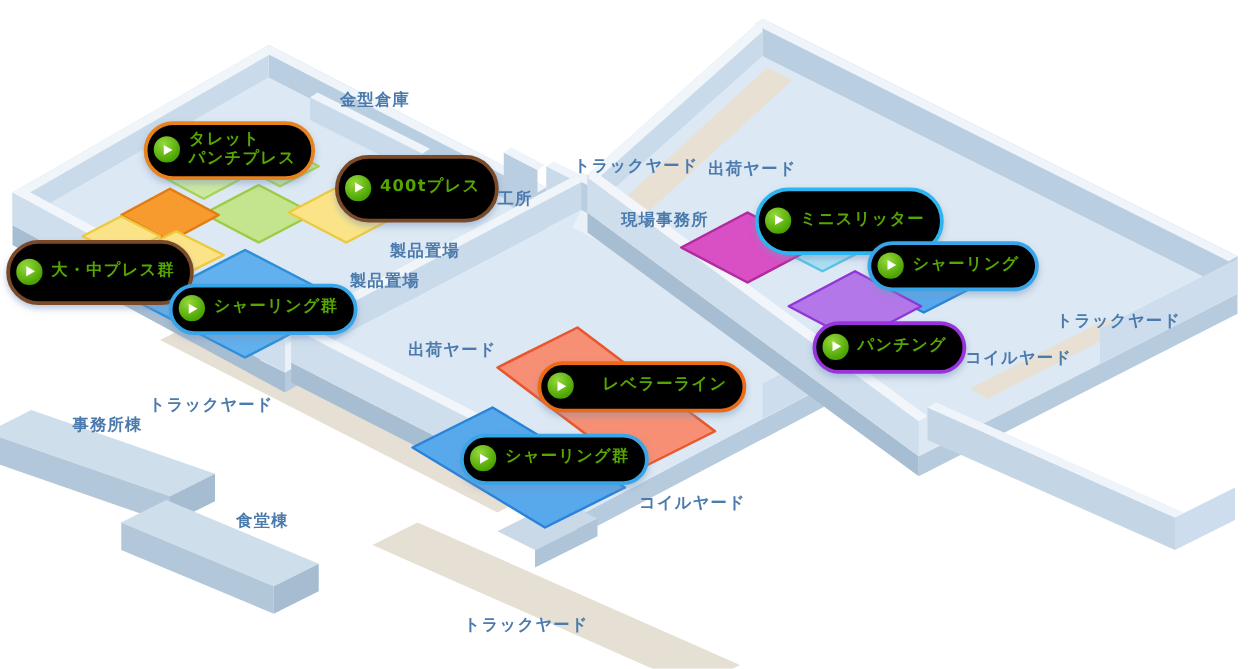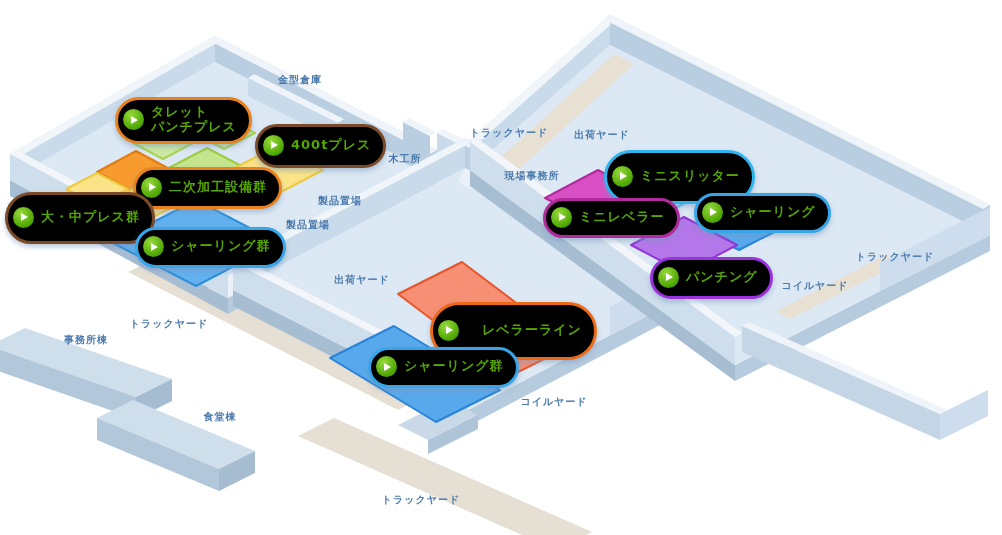--- a/index.html
+++ b/index.html
@@ -5,21 +5,21 @@
   html,body{margin:0;padding:0;background:#fff;}
   .stage{
     position:relative;width:1002px;height:535px;background:#ffffff;
     font-family:"DejaVu Sans",sans-serif;overflow:hidden;
     --label-color:#4b7aac; --badge-text:#55a600; --play-green:#4aa300; --play-light:#96d93d;
   }
   .stage svg{position:absolute;left:0;top:0;}
   #overlay{position:absolute;left:0;top:0;width:100%;height:100%;}
   .arealabel{
     position:absolute;transform:translate(-50%,-50%);
-    font-size:10px;font-weight:bold;color:var(--label-color);
+    font-size:13px;font-weight:bold;color:var(--label-color);
     white-space:nowrap;letter-spacing:1px;
   }
   .badge{
     position:absolute;display:flex;align-items:center;gap:7px;
     padding:0 12px 2px 5px;background:#000000;border:3px solid #888;
     border-radius:30px;box-sizing:border-box;cursor:pointer;
     box-shadow:0 3px 5px rgba(120,150,190,.5);
   }
   .blabel{
     font-size:13px;font-weight:bold;color:var(--badge-text);
@@ -123,61 +123,53 @@
       <div class="arealabel" style="left: 300px; top: 80px;">金型倉庫</div>
       <div class="arealabel" style="left: 405px; top: 159px;">木工所</div>
       <div class="arealabel" style="left: 509px; top: 133px;">トラックヤード</div>
       <div class="arealabel" style="left: 602px; top: 135px;">出荷ヤード</div>
       <div class="arealabel" style="left: 532px; top: 160px; margin-top: 16px;">現場事務所</div>
       <div class="arealabel" style="left: 340px; top: 201px;">製品置場</div>
       <div class="arealabel" style="left: 308px; top: 225px;">製品置場</div>
       <div class="arealabel" style="left: 362px; top: 280px;">出荷ヤード</div>
       <div class="arealabel" style="left: 169px; top: 324px;">トラックヤード</div>
       <div class="arealabel" style="left: 86px; top: 340px; text-align: center;">事務所棟</div>
-      <div class="arealabel" style="left: 220px; top: 417px;">食堂棟</div>
+      <div class="arealabel" style="left: 210px; top: 417px;">食堂棟</div>
       <div class="arealabel" style="left: 895px; top: 257px;">トラックヤード</div>
       <div class="arealabel" style="left: 815px; top: 286px;">コイルヤード</div>
       <div class="arealabel" style="left: 554px; top: 402px;">コイルヤード</div>
       <div class="arealabel" style="left: 421px; top: 500px;">トラックヤード</div>
       <div class="badge" style="left: 115px; top: 97px; height: 47px; border-color: rgb(232, 130, 30);">
         <span class="play"></span>
         <span class="blabel">タレット
 パンチプレス</span>
       </div>
-      <div class="badge" style="left: 255px; top: 124px; height: 44px; border-color: rgb(122, 74, 40);">
+      <div class="badge" style="left: 268px; top: 124px; height: 54px; border-color: rgb(122, 74, 40);">
         <span class="play"></span>
         <span class="blabel">400tプレス</span>
-      </div>
-      <div class="badge" style="left: 133px; top: 167px; height: 42px; border-color: rgb(232, 130, 30);">
-        <span class="play"></span>
-        <span class="blabel">二次加工設備群</span>
       </div>
       <div class="badge" style="left: 5px; top: 192px; height: 52px; border-color: rgb(122, 74, 40);">
         <span class="play"></span>
         <span class="blabel">大・中プレス群</span>
       </div>
       <div class="badge" style="left: 135px; top: 227px; height: 41px; border-color: rgb(56, 165, 232);">
         <span class="play"></span>
         <span class="blabel">シャーリング群</span>
       </div>
-      <div class="badge" style="left: 430px; top: 302px; height: 58px; border-color: rgb(236, 106, 22); gap: 23px;">
+      <div class="badge" style="left: 430px; top: 289px; height: 41px; border-color: rgb(236, 106, 22); gap: 23px;">
         <span class="play"></span>
         <span class="blabel">レベラーライン</span>
       </div>
       <div class="badge" style="left: 368px; top: 347px; height: 41px; border-color: rgb(56, 165, 232);">
         <span class="play"></span>
         <span class="blabel">シャーリング群</span>
       </div>
       <div class="badge" style="left: 604px; top: 150px; height: 54px; border-color: rgb(46, 181, 239);">
         <span class="play"></span>
         <span class="blabel">ミニスリッター</span>
-      </div>
-      <div class="badge" style="left: 543px; top: 198px; height: 40px; border-color: rgb(179, 42, 158);">
-        <span class="play"></span>
-        <span class="blabel">ミニレベラー</span>
       </div>
       <div class="badge" style="left: 694px; top: 193px; height: 40px; border-color: rgb(56, 165, 232);">
         <span class="play"></span>
         <span class="blabel">シャーリング</span>
       </div>
       <div class="badge" style="left: 650px; top: 257px; height: 42px; border-color: rgb(154, 51, 221);">
         <span class="play"></span>
         <span class="blabel">パンチング</span>
       </div>
     </div>

